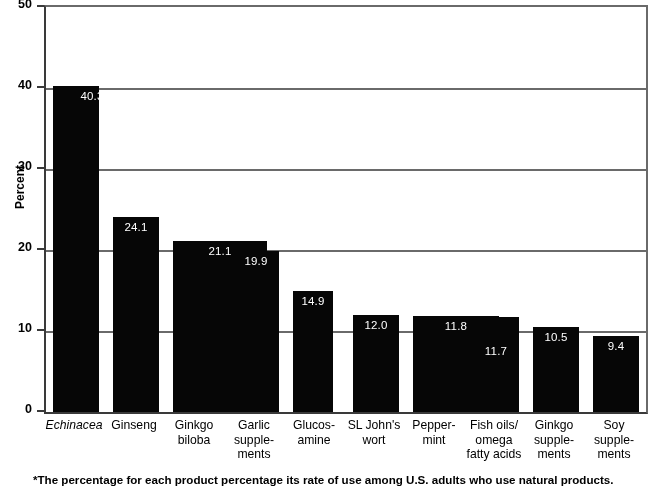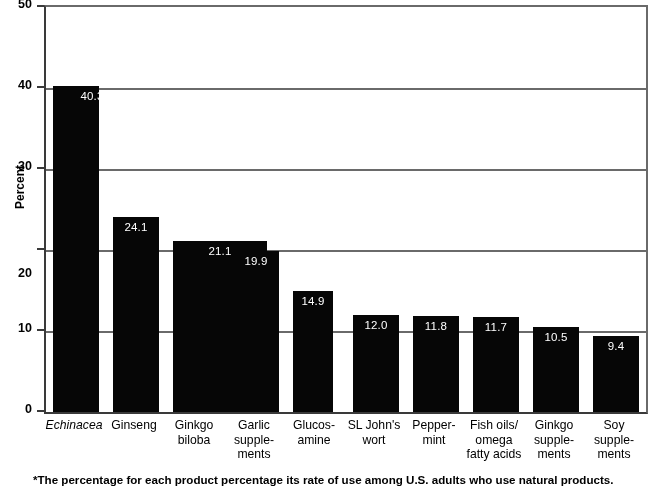--- a/index.html
+++ b/index.html
@@ -124,21 +124,21 @@
 <div id="chart-figure">
 
   <div id="y-axis-title">Percent</div>
 
   <div id="y-ticks">
       <div class="y-tick-mark" style="top: 410px;"></div>
       <div class="y-tick-label" style="top: 403px;">0</div>
       <div class="y-tick-mark" style="top: 329px;"></div>
       <div class="y-tick-label" style="top: 322px;">10</div>
       <div class="y-tick-mark" style="top: 248px;"></div>
-      <div class="y-tick-label" style="top: 241px; margin-top: 26px;">20</div>
+      <div class="y-tick-label" style="top: 241px;">20</div>
       <div class="y-tick-mark" style="top: 167px;"></div>
       <div class="y-tick-label" style="top: 160px;">30</div>
       <div class="y-tick-mark" style="top: 86px;"></div>
       <div class="y-tick-label" style="top: 79px;">40</div>
       <div class="y-tick-mark" style="top: 5px;"></div>
       <div class="y-tick-label" style="top: -2px;">50</div>
     </div>
 
   <div id="plot-area">
     <div id="gridlines">
@@ -159,25 +159,25 @@
         </div>
         <div class="bar" style="left: 187px; width: 46px; height: 161.19px; background: rgb(6, 6, 6);">
           <div class="bar-value" style="color: rgb(255, 255, 255);">19.9</div>
         </div>
         <div class="bar" style="left: 247px; width: 40px; height: 120.69px; background: rgb(6, 6, 6);">
           <div class="bar-value" style="color: rgb(255, 255, 255);">14.9</div>
         </div>
         <div class="bar" style="left: 307px; width: 46px; height: 97.2px; background: rgb(6, 6, 6);">
           <div class="bar-value" style="color: rgb(255, 255, 255);">12.0</div>
         </div>
-        <div class="bar" style="left: 367px; width: 46px; height: 95.58px; background: rgb(6, 6, 6);">
+        <div class="bar" style="left: 367px; width: 46px; height: 95.58px; background: rgb(6, 6, 6); padding-left: 40px;">
           <div class="bar-value" style="color: rgb(255, 255, 255);">11.8</div>
         </div>
         <div class="bar" style="left: 427px; width: 46px; height: 94.77px; background: rgb(6, 6, 6);">
-          <div class="bar-value" style="color: rgb(255, 255, 255);">11.7</div>
+          <div class="bar-value" style="color: rgb(255, 255, 255); margin-top: 24px;">11.7</div>
         </div>
         <div class="bar" style="left: 487px; width: 46px; height: 85.05px; background: rgb(6, 6, 6);">
           <div class="bar-value" style="color: rgb(255, 255, 255);">10.5</div>
         </div>
         <div class="bar" style="left: 547px; width: 46px; height: 76.14px; background: rgb(6, 6, 6);">
           <div class="bar-value" style="color: rgb(255, 255, 255);">9.4</div>
         </div>
       </div>
   </div>
 

